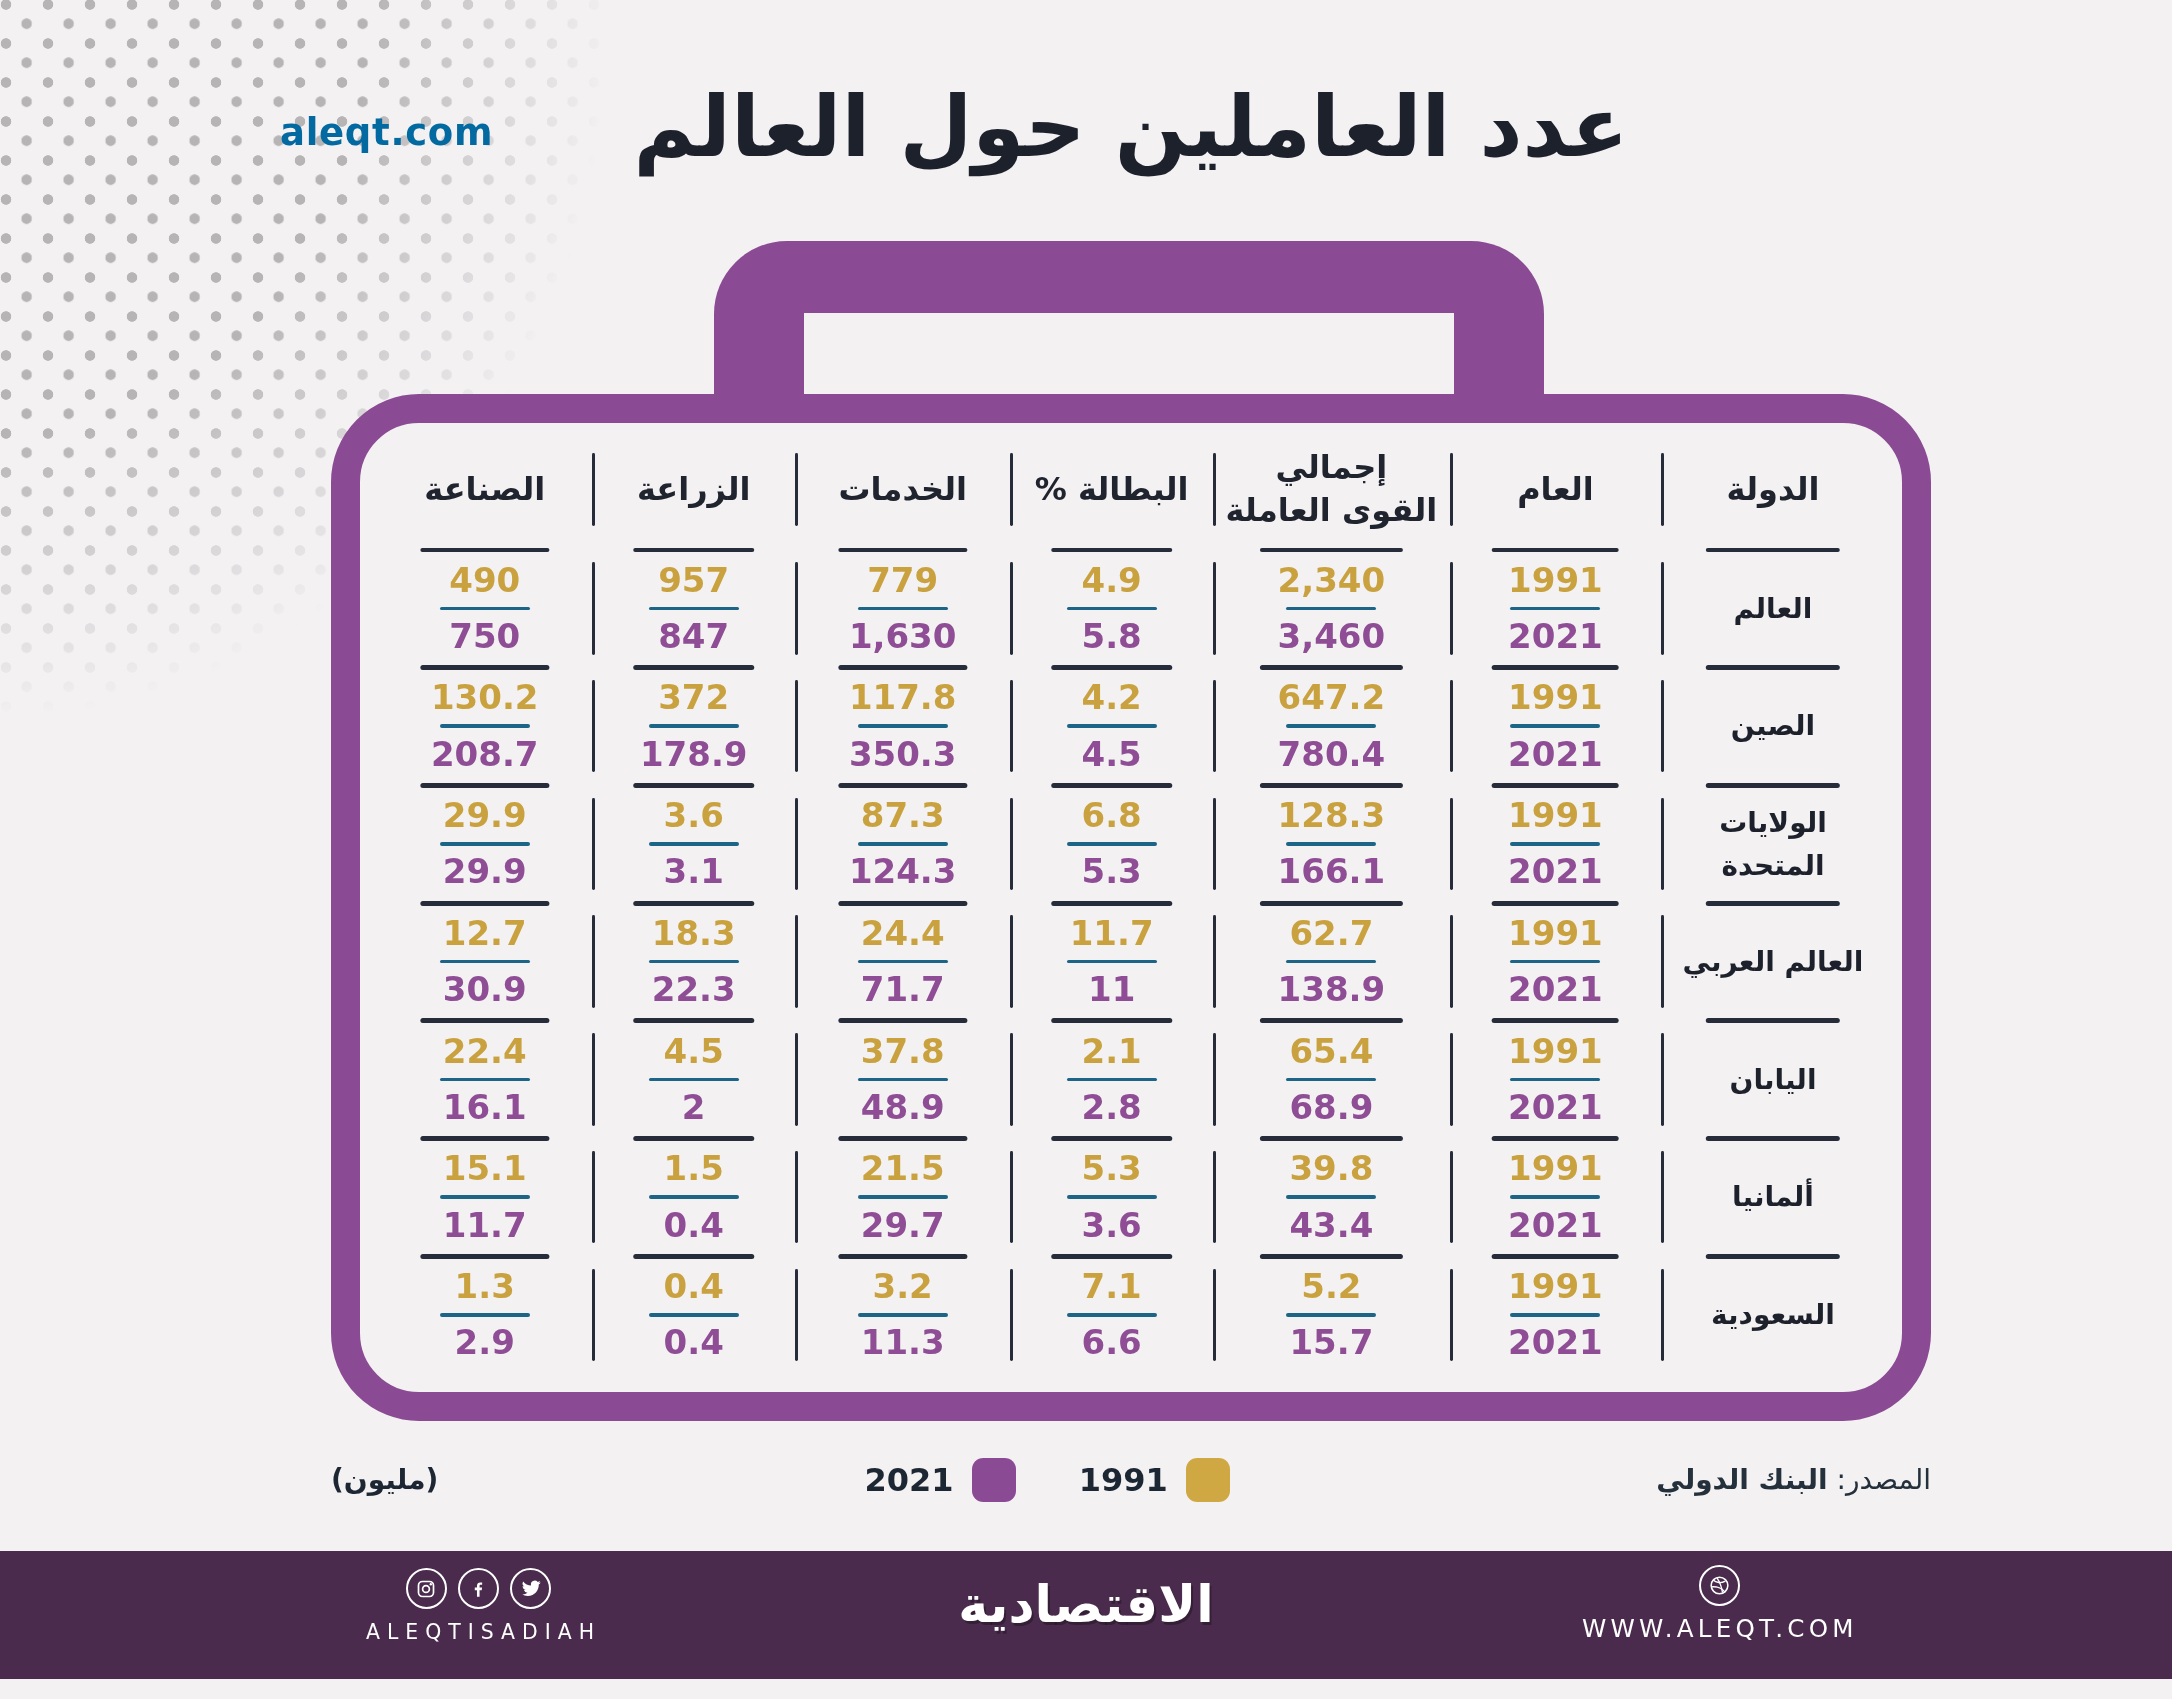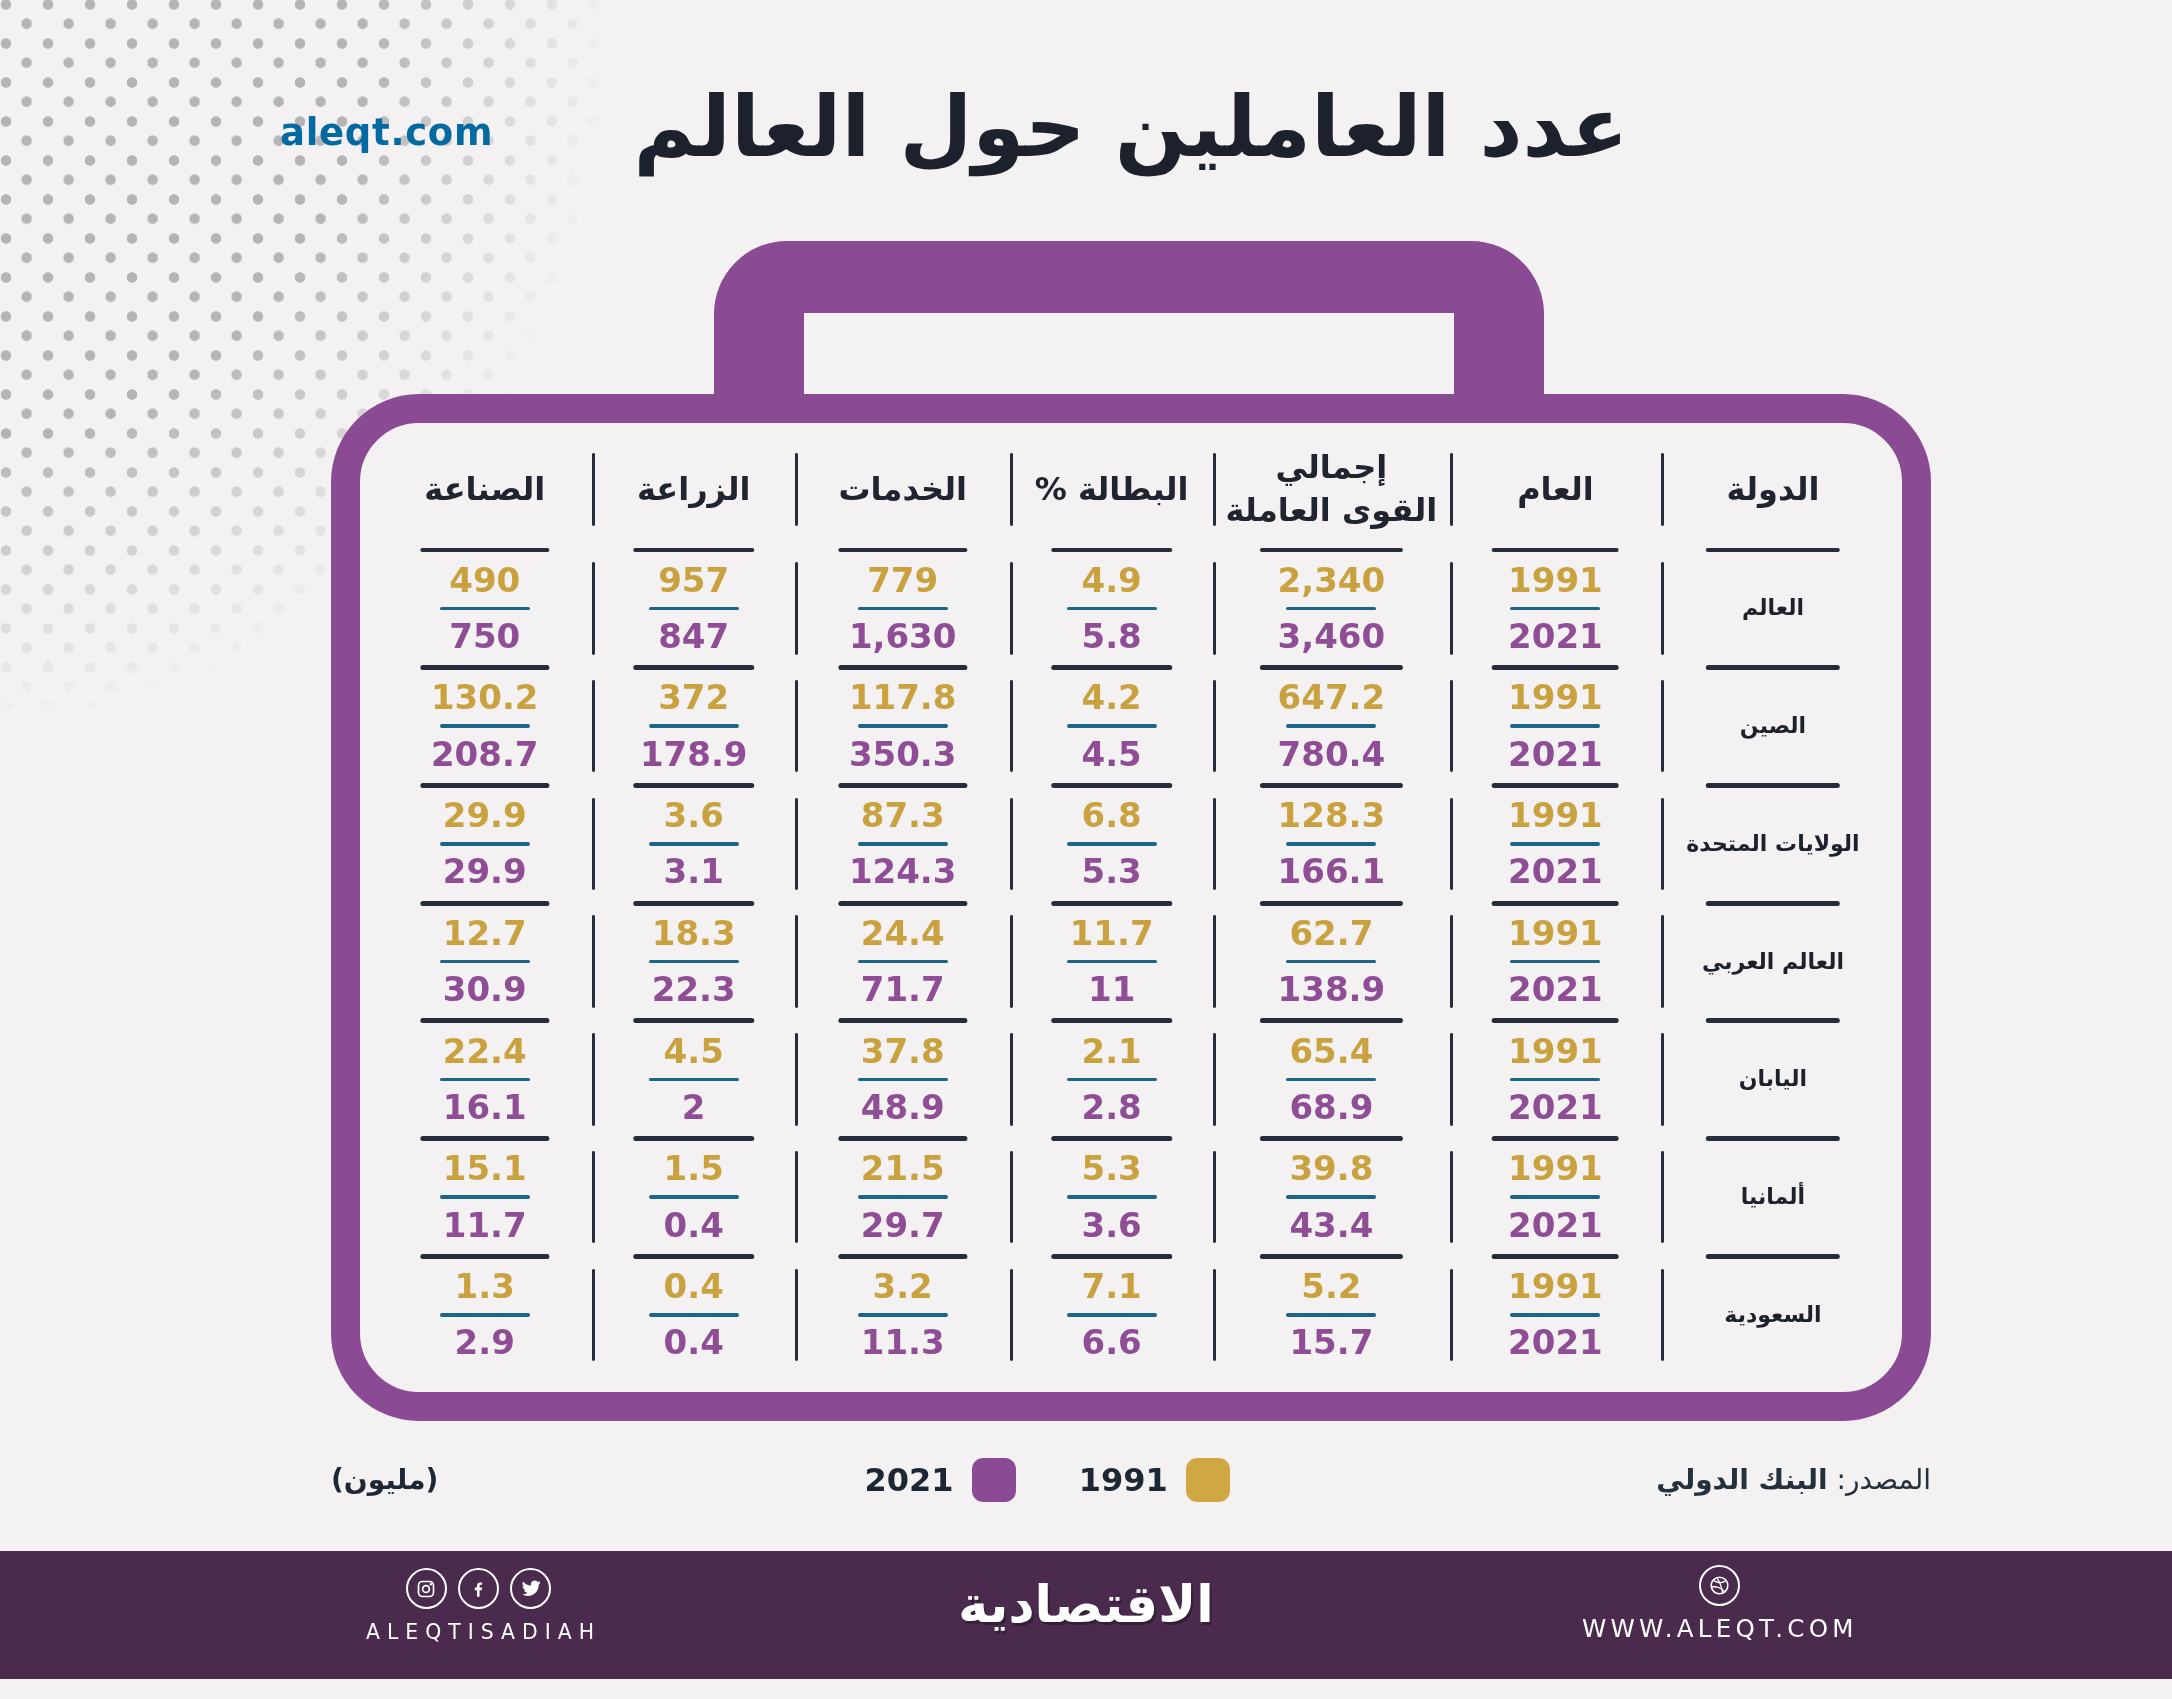--- a/index.html
+++ b/index.html
@@ -67,21 +67,21 @@
     background:var(--line);border-radius:1.4px;
   }
   .hcell:not(.last)::before{top:24px;bottom:24px}
   
   .sep::after{
     content:"";position:absolute;bottom:-2.8px;left:50%;transform:translateX(-50%);
     width:60%;height:4.9px;background:var(--line);border-radius:2.8px;
   }
 
   .hcell{font-size:32px;font-weight:bold;color:var(--navy);text-align:center;line-height:1.35;padding:0 11.3px}
-  .ccell{font-size:22px;font-weight:bold;color:#1d212c;text-align:right;line-height:1.55;padding:0 8.4px}
+  .ccell{font-size:28px;font-weight:bold;color:#1d212c;text-align:center;line-height:1.55;padding:0 8.4px}
 
   .vcell{flex-direction:column}
   .v91{font-size:34px;font-weight:bold;color:var(--gold);line-height:1.1}
   .v21{font-size:34px;font-weight:bold;color:var(--vpurple);line-height:1.1}
   .fline{width:90px;height:3.5px;background:var(--teal);border-radius:2.1px;margin:7.7px 0}
 
   
   .legend-bar{
     position:absolute;left:331px;top:1447px;width:1600px;height:65px;z-index:2;
     display:flex;align-items:center;justify-content:space-between;direction:rtl;

